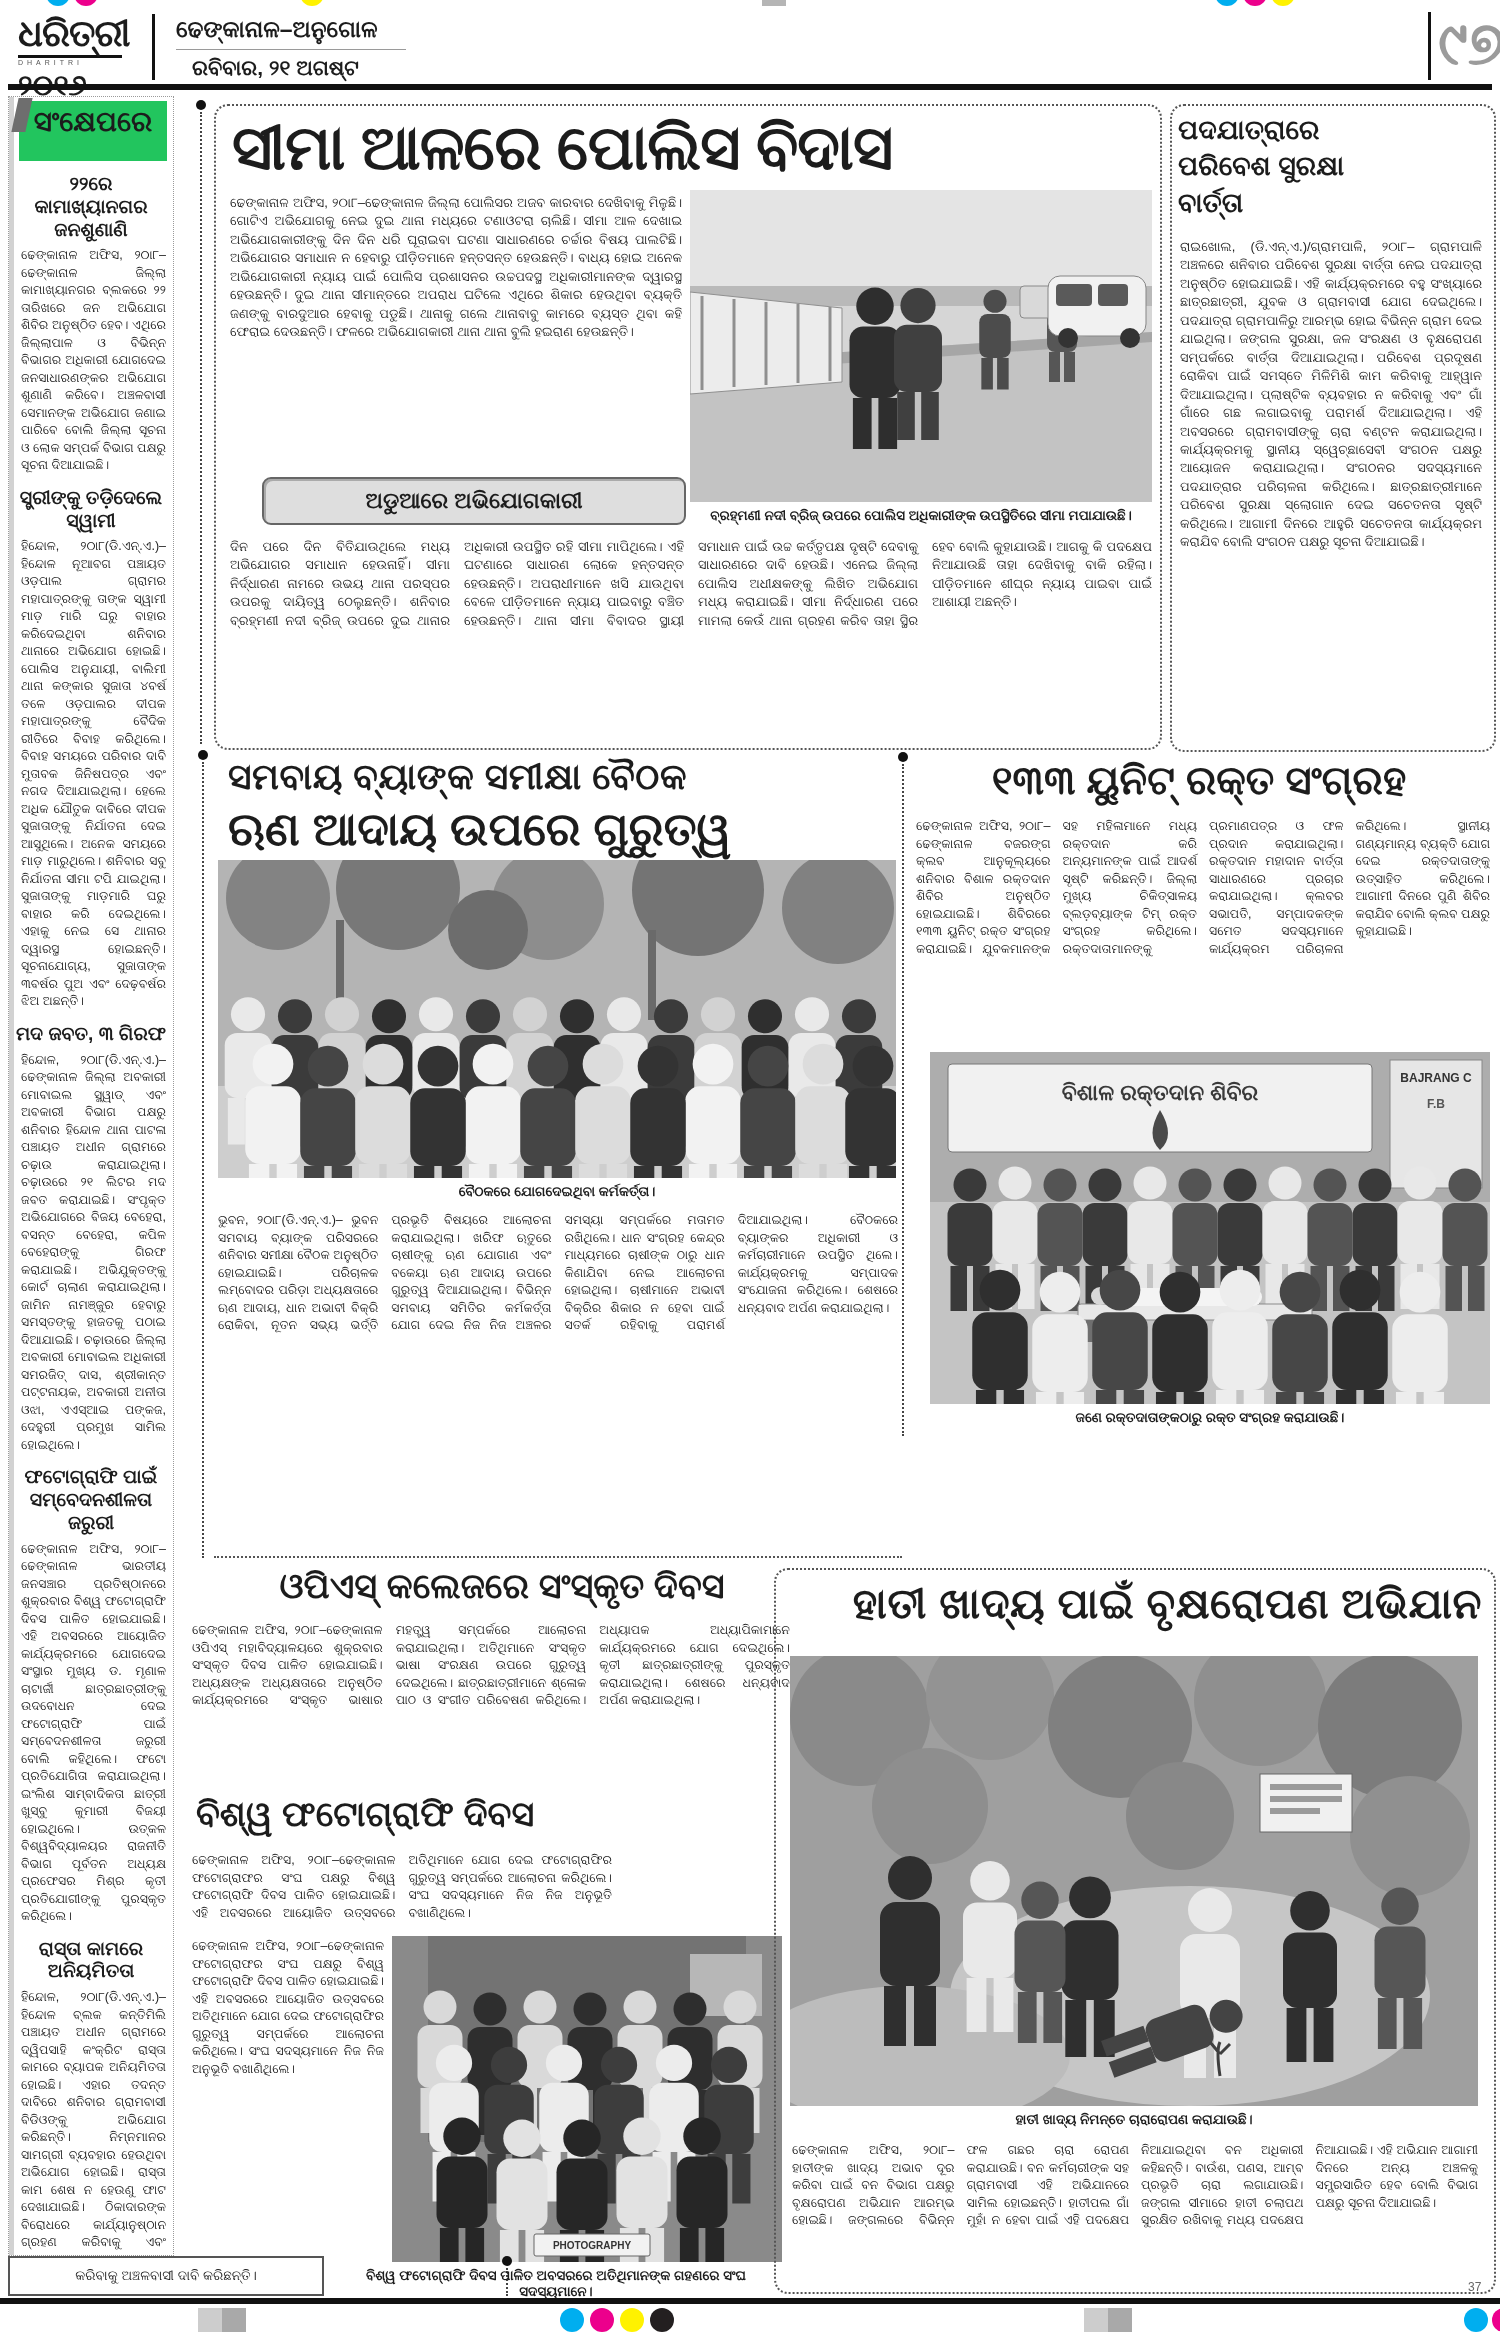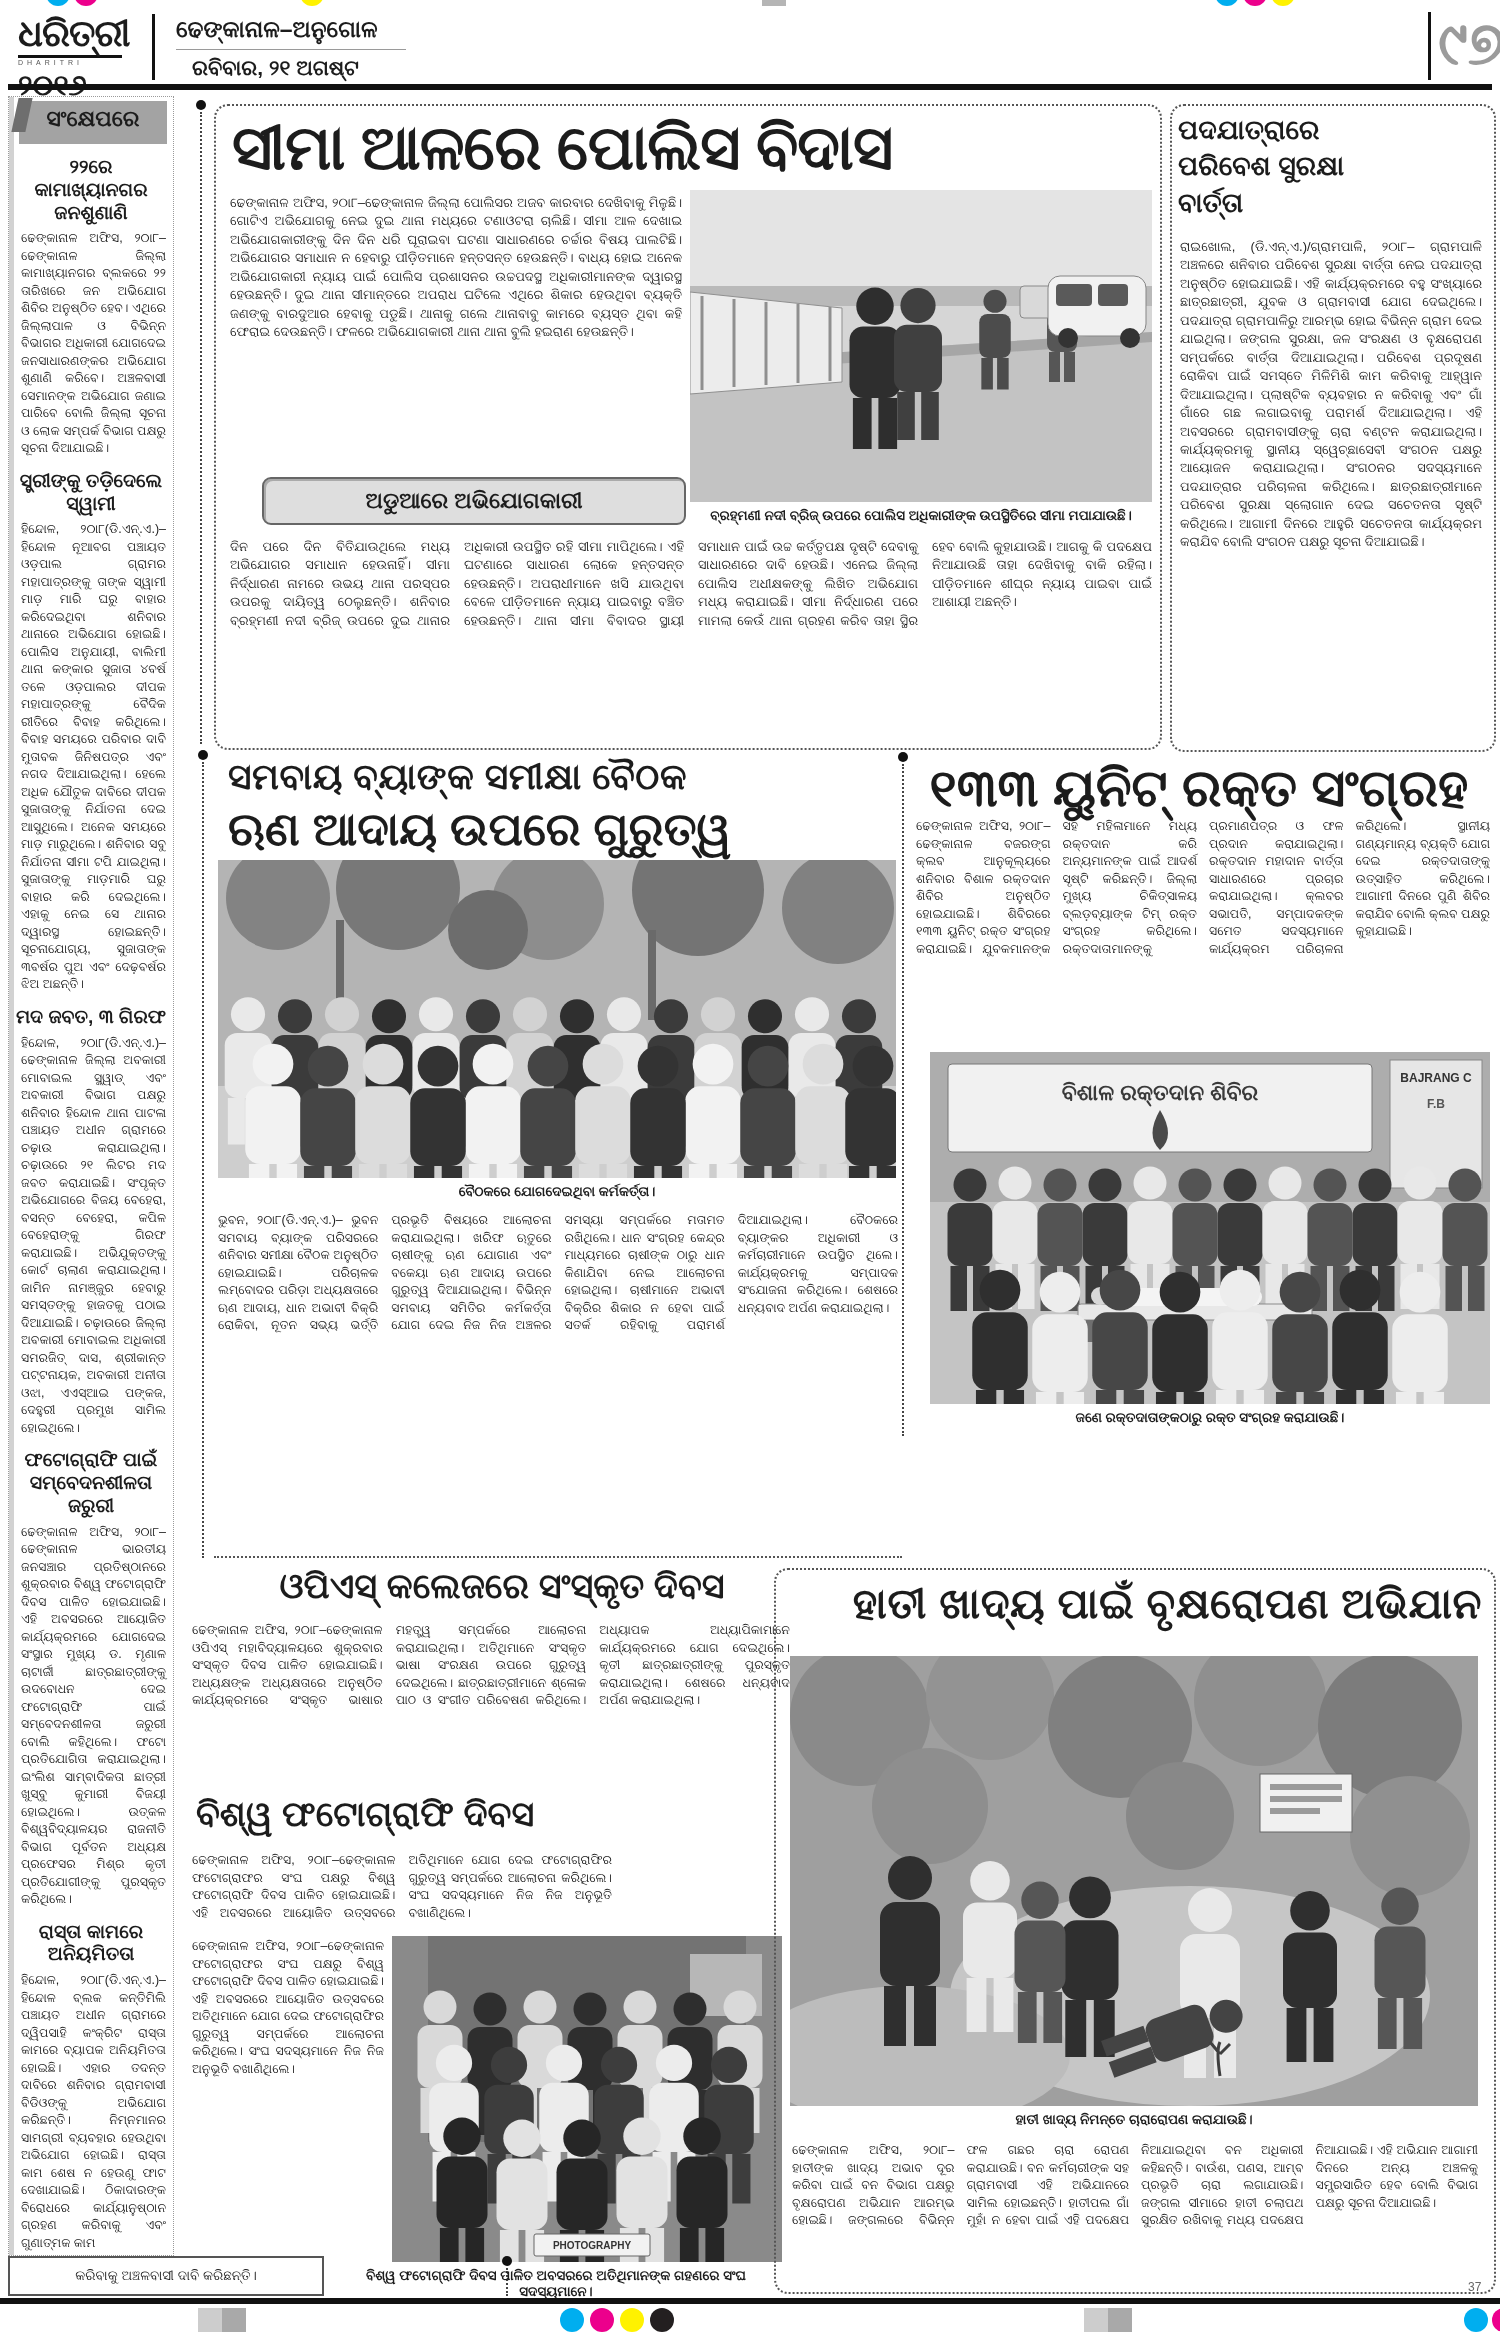--- a/index.html
+++ b/index.html
@@ -12,32 +12,32 @@
   .year{font-size:29px;font-weight:700;margin-top:3px;}
   .edition{font-size:23px;font-weight:700;}
   .ed-rule{width:230px;border-top:1px solid #9a9a9a;margin:6px 0 6px 0;}
   .dateline-top{font-size:21px;font-weight:600;padding-left:16px;}
   .pageno{font-size:60px;font-weight:700;color:#9b9b9b;line-height:1;}
   .thickrule{background:#111;}
   .vrule{background:#111;}
   
   .sidebar{border:1px dotted #9a9a9a;background:#fff;}
   .sb-accent{position:absolute;left:0;top:0;bottom:0;width:5px;background:#d2d2d2;}
-  .sb-head{margin:4px 6px 2px 10px;background:#a3a3a3;font-size:22px;font-weight:800;
-           text-align:center;padding:5px 0 12px 0;position:relative;}
+  .sb-head{margin:4px 6px 2px 10px;background:#22c55e;font-size:28px;font-weight:800;
+           text-align:center;padding:5px 0 22px 0;position:relative;}
   .sb-head .fold{position:absolute;left:-4px;top:-3px;width:14px;height:34px;background:#6e6e6e;
            transform:skewX(-12deg);}
   .sb-title{font-size:19px;font-weight:800;text-align:center;line-height:1.2;margin:12px 6px 6px 6px;}
   .sb-body{font-size:12.5px;line-height:1.4;text-align:justify;margin:0 7px 4px 12px;}
   
   .dotted-block{border:2px dotted #555;border-radius:14px;}
   .headline-main{font-size:62px;font-weight:800;letter-spacing:-1px;white-space:nowrap;}
   .kicker{font-size:36px;font-weight:600;letter-spacing:0.5px;}
   .headline-xl{font-size:46px;font-weight:800;}
-  .headline-lg{font-size:52px;font-weight:800;text-align:center;}
+  .headline-lg{font-size:40px;font-weight:800;text-align:center;}
   .headline-md{font-size:35px;font-weight:800;text-align:center;}
   .headline-elephant{font-size:42px;font-weight:800;text-align:right;letter-spacing:0.5px;}
   .rs-headline{font-size:27px;font-weight:800;text-align:left;line-height:1.35;}
   .body-txt{font-size:13px;line-height:1.42;text-align:justify;overflow:hidden;}
   .body-sm{font-size:12.5px;line-height:1.4;text-align:justify;overflow:hidden;}
   .caption{font-size:13.5px;font-weight:600;text-align:center;}
   .inset-box{background:#dedede;border:2px solid #666;border-radius:9px;
              font-size:22px;font-weight:800;text-align:center;display:flex;
              align-items:center;justify-content:center;box-shadow:2px 2px 0 #aaa inset;}
   .photo{background:#cccccc;overflow:hidden;}

